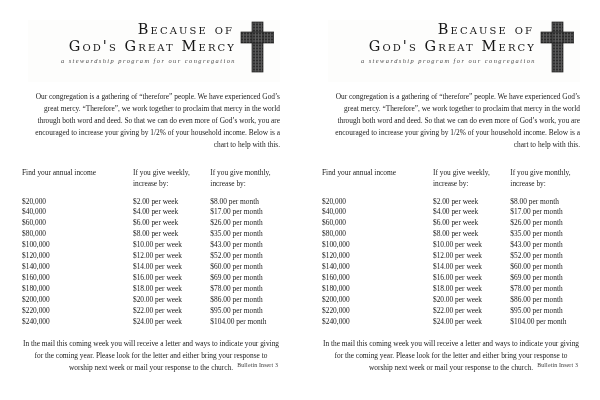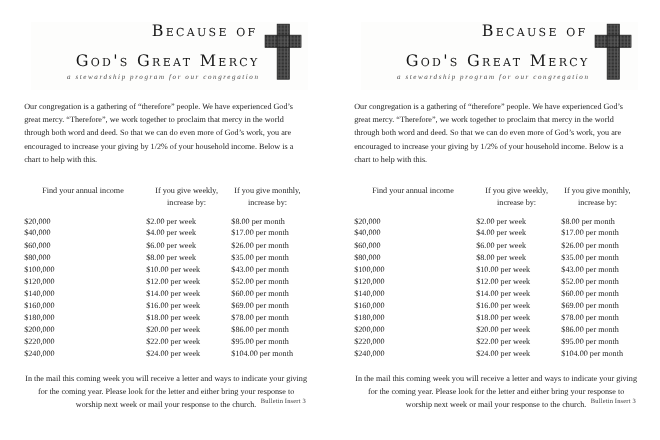--- a/index.html
+++ b/index.html
@@ -46,21 +46,21 @@
     line-height:1.04;
     white-space:nowrap;
     font-variant:small-caps;
   }
   .title-line-1{
     font-size:14.5px;
     padding-right:2px;
   }
   .title-line-2{
     font-size:14.5px;
-    margin-top:12px;
+    margin-top:2px;
   }
   .subtitle{
     font-family:"Liberation Serif", serif;
     font-style:italic;
     font-size:6.4px;
     letter-spacing:1.45px;
     color:#4a4a4a;
     margin-top:3px;
     white-space:nowrap;
   }
@@ -70,33 +70,33 @@
     top:1px;
     width:34px;height:52px;
   }
 
   
   .intro{
     font-size:7.4px;
     line-height:1.62;
     margin-top:9px;
     color:#222;
-    text-align:left;
+    text-align:right;
   }
 
   
   .chart{
     margin-top:9px;
     width:100%;
     border-collapse:collapse;
   }
   .chart th{
     font-size:7.4px;
     font-weight:400;
-    text-align:center;
+    text-align:left;
     vertical-align:top;
     line-height:1.5;
     padding:0 4px 0 0;
     color:#222;
   }
   .chart td{
     font-size:7.4px;
     font-weight:400;
     text-align:left;
     line-height:1.48;

